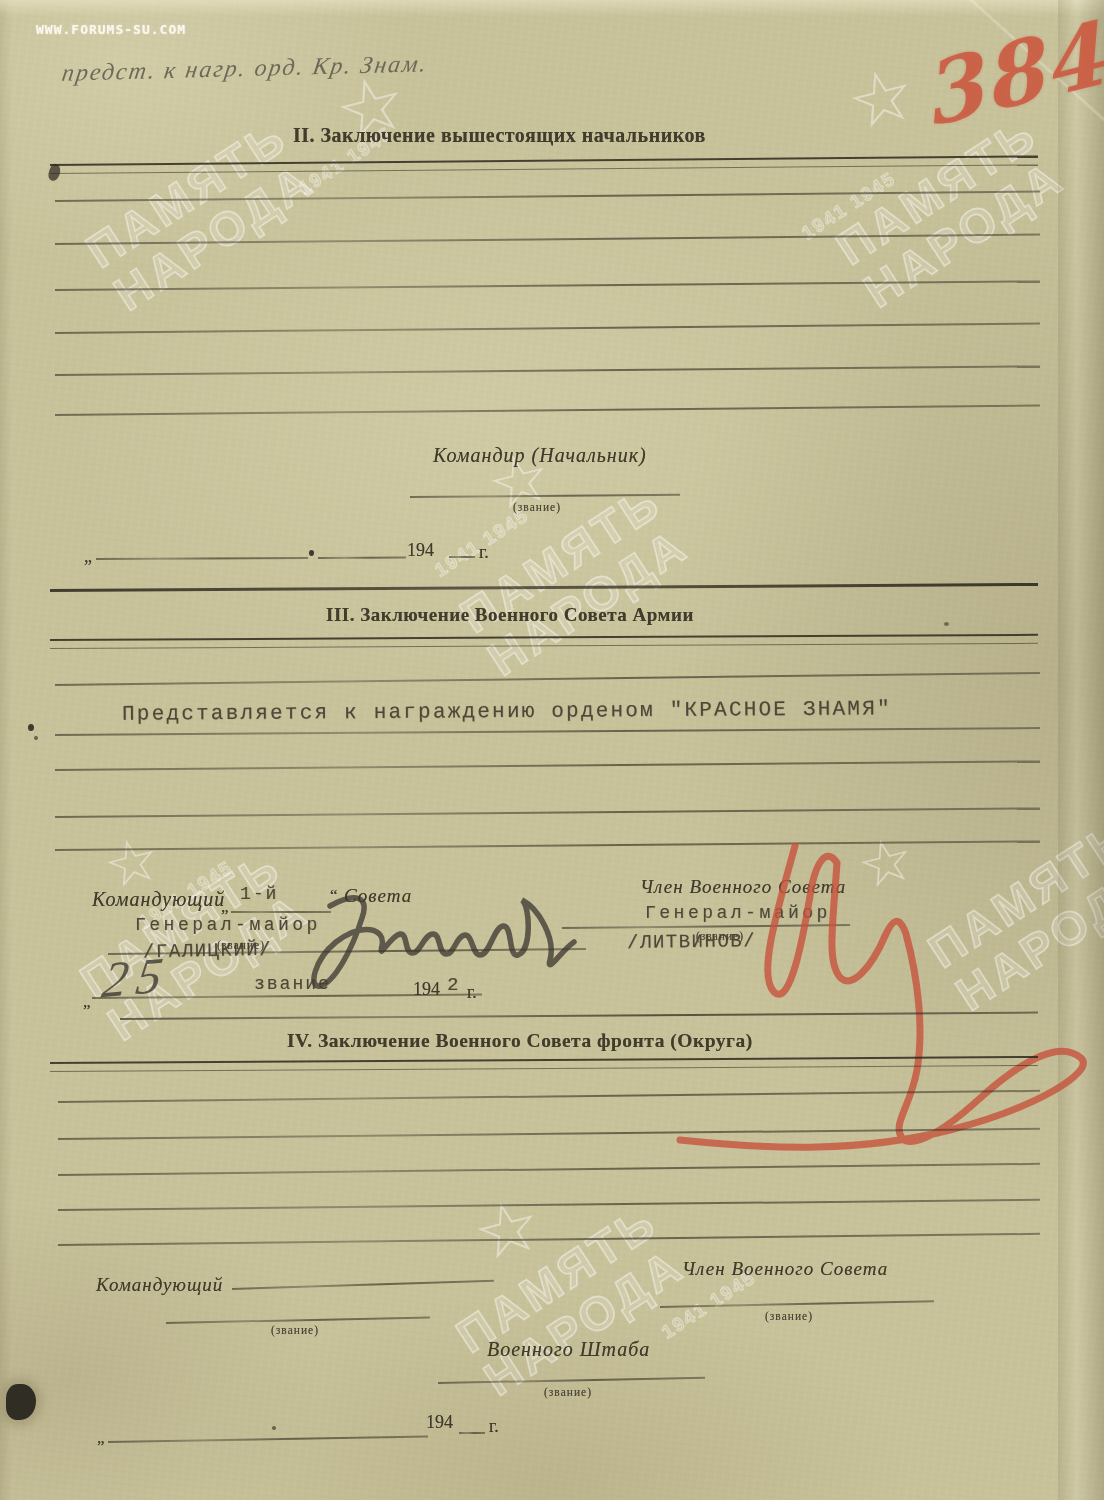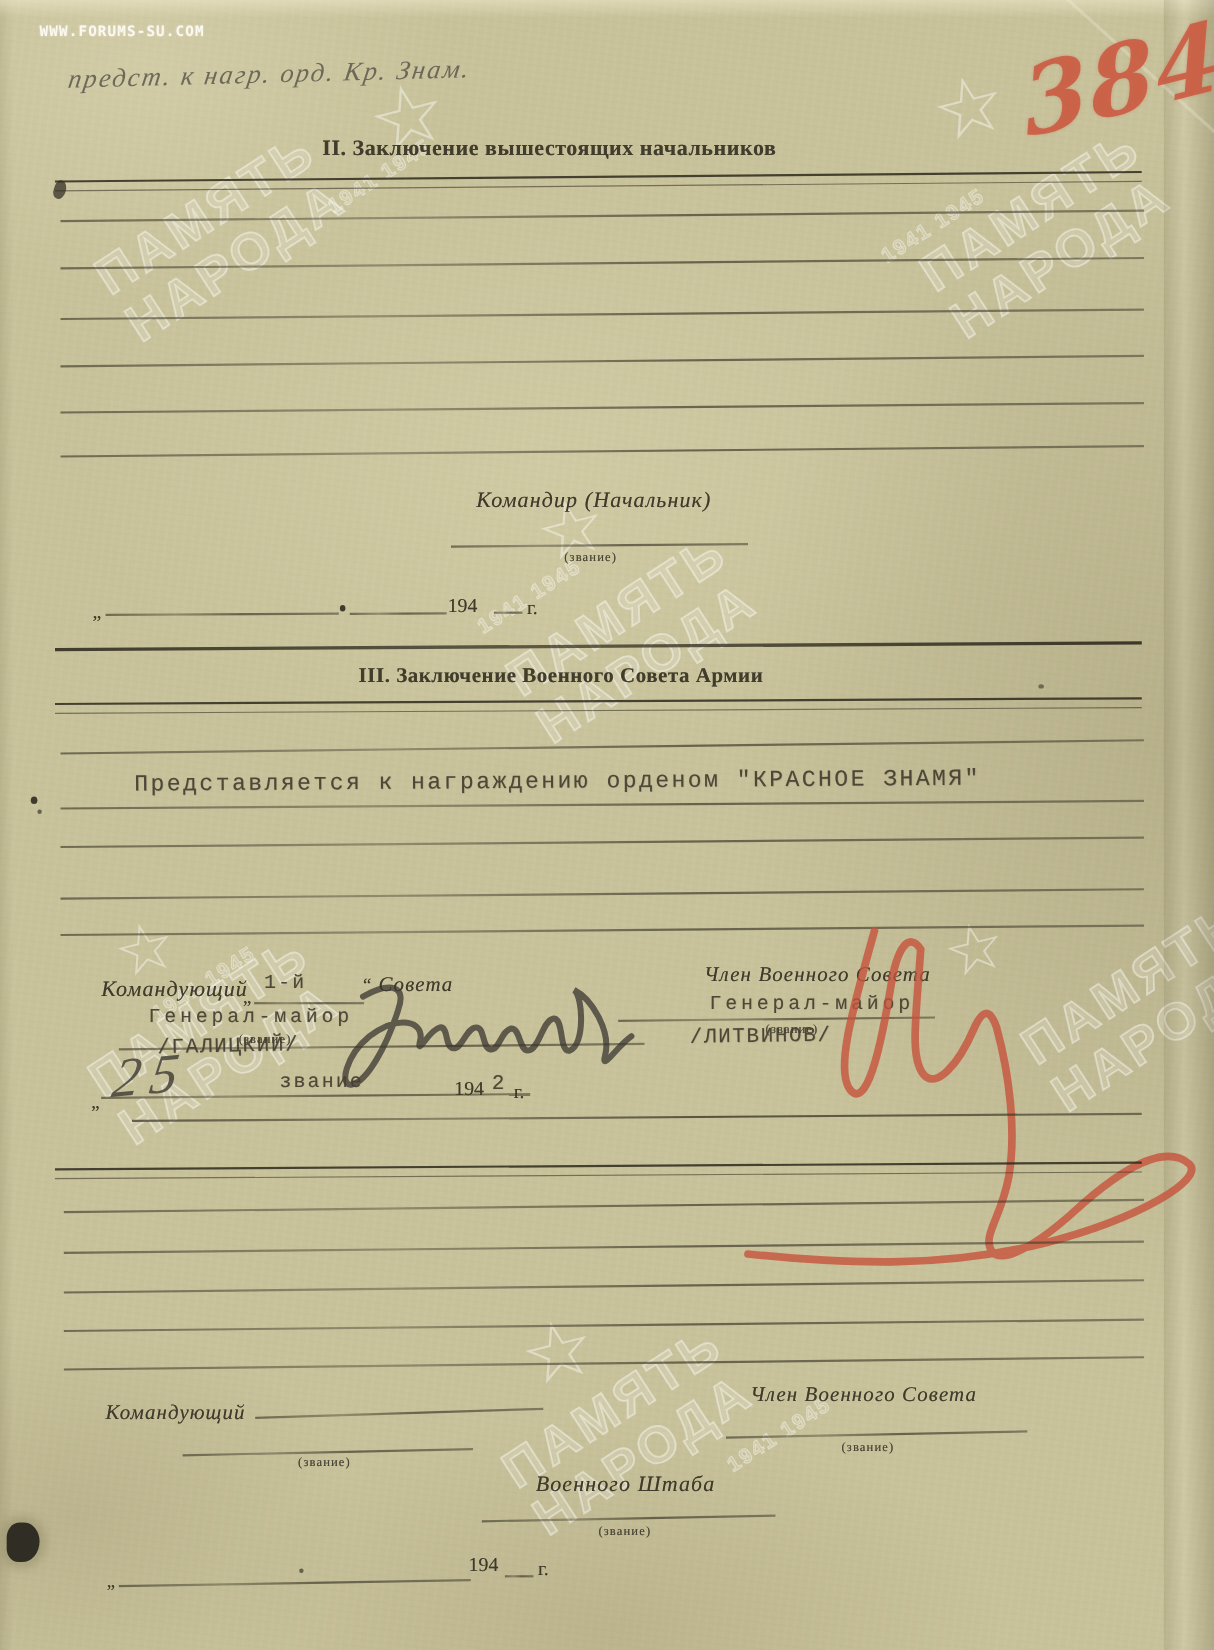--- a/index.html
+++ b/index.html
@@ -179,20 +179,21 @@
 
   <svg class="abs" style="left:640px;top:808px;" width="464" height="352" viewBox="0 0 464 352">
     <path d="M 155 38 C 135 110, 118 168, 134 184 C 150 200, 163 130, 170 88
              C 175 55, 186 38, 197 55 C 193 115, 187 152, 199 168 C 211 184, 232 158, 245 128
              C 252 112, 259 106, 266 126 C 278 170, 284 222, 277 262 C 270 300, 252 316, 262 330
              C 272 342, 305 322, 338 292 C 382 252, 420 232, 441 250 C 456 264, 395 300, 310 322
              C 222 344, 135 342, 40 332" fill="none" stroke="rgba(198,82,60,.8)" stroke-width="7" stroke-linecap="round" style="filter:blur(.4px);"></path>
   </svg>
 
   <div class="rule" style="left:120px;top:1018px;width:918px;transform:rotate(-0.4deg);"></div>
+  <div class="print title" style="left:287px;top:1030px;font-size:19.5px;">IV. Заключение Военного Совета фронта (Округа)</div>
   <div class="rule dbl" style="left:50px;top:1062px;width:988px;transform:rotate(-0.35deg);"></div>
   <div class="rule thin" style="left:58px;top:1101px;width:982px;transform:rotate(-0.65deg);"></div>
   <div class="rule thin" style="left:58px;top:1138px;width:982px;transform:rotate(-0.6deg);"></div>
   <div class="rule thin" style="left:58px;top:1174px;width:982px;transform:rotate(-0.65deg);"></div>
   <div class="rule thin" style="left:58px;top:1209px;width:982px;transform:rotate(-0.6deg);"></div>
   <div class="rule thin" style="left:58px;top:1244px;width:982px;transform:rotate(-0.65deg);"></div>
 
   <div class="print it" style="left:96px;top:1274px;font-size:19px;letter-spacing:1px;">Командующий</div>
   <div class="rule thin" style="left:232px;top:1288px;width:262px;transform:rotate(-1.8deg);"></div>
   <div class="rule thin" style="left:166px;top:1322px;width:264px;transform:rotate(-1.2deg);"></div>

